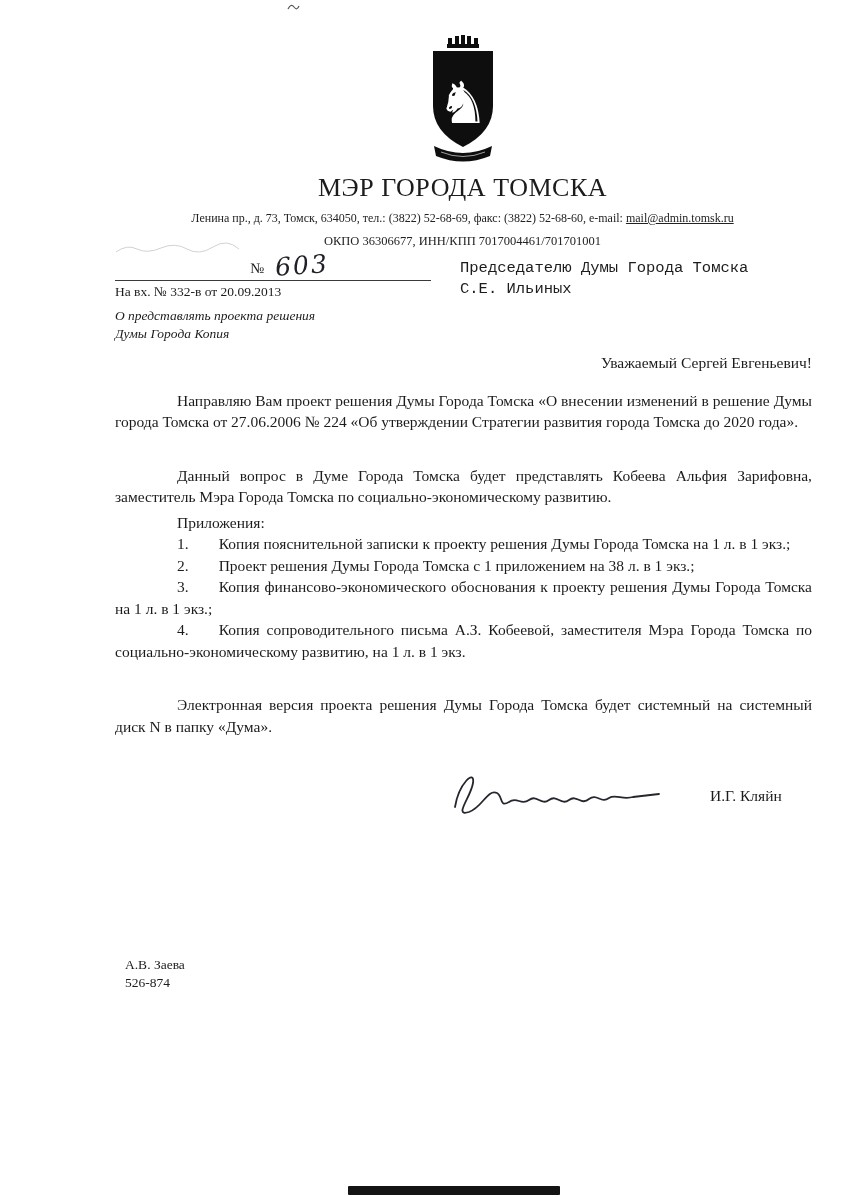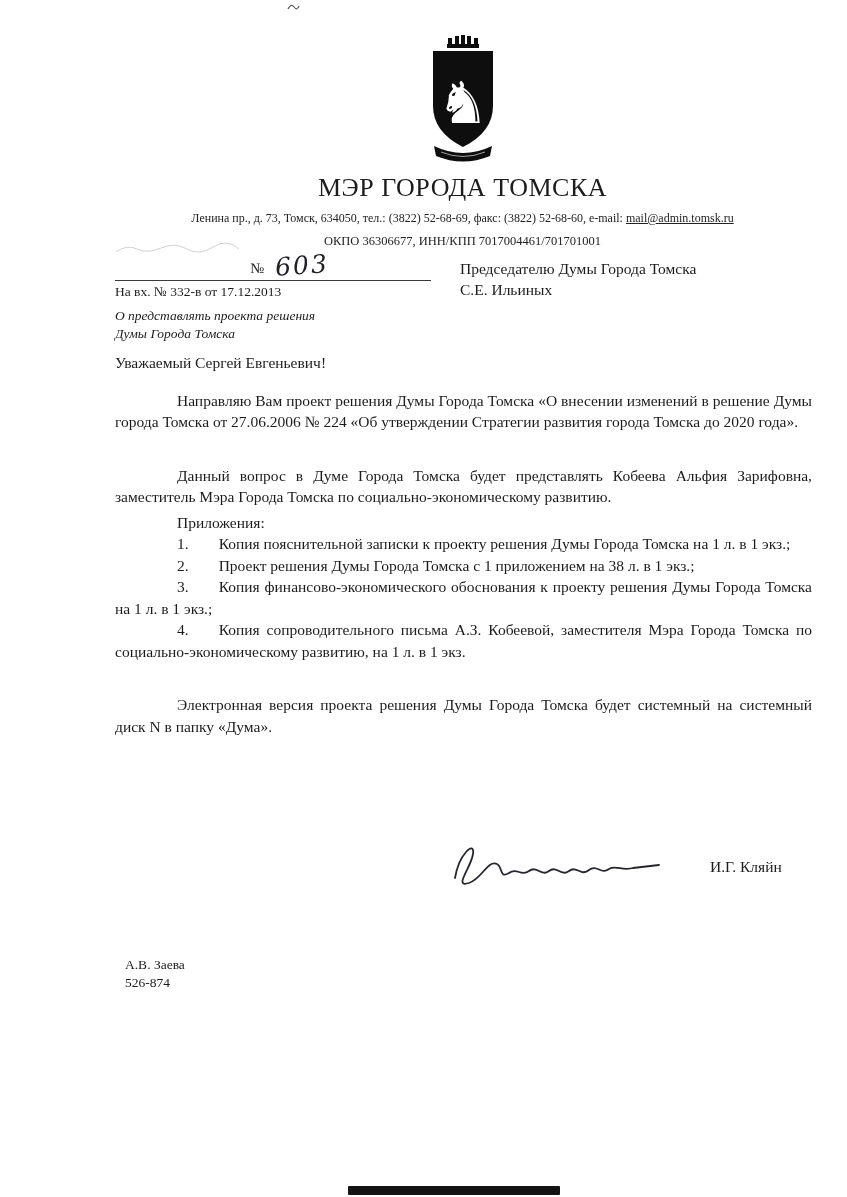--- a/index.html
+++ b/index.html
@@ -34,36 +34,36 @@
   .handwritten-number {
     position:absolute; left:160px; bottom:0;
     font-family:"DejaVu Serif", serif;
     font-style:italic; font-size:25px; letter-spacing:2px;
     transform:rotate(-4deg); color:#202028;
   }
   .incoming-line { margin-top:3px; }
   .subject-block { margin-top:7px; font-style:italic; line-height:18px; }
   .addressee-block {
     position:absolute; left:345px; top:5px;
-    font-size:15.5px; line-height:21px;
+    font-size:15.5px; line-height:21px;font-family:Liberation Mono, monospace;
   }
 
   
   .letter-body {
     position:absolute; top:352px; left:115px; width:697px;
     font-size:15.5px; line-height:21.5px;
   }
-  .salutation { text-align:left; margin-bottom:16px;font-family:Liberation Serif, serif; }
+  .salutation { text-align:right; margin-bottom:16px;font-family:Liberation Serif, serif; }
   .letter-body p { text-align:justify; text-indent:62px; }
   .para-gap { margin-top:32px; }
   .att-label { margin-top:4px; }
   .att-tab { display:inline-block; width:30px; }
 
   
-  .sign-row { position:absolute; top:834px; left:115px; width:697px; height:60px; }
+  .sign-row { position:absolute; top:763px; left:115px; width:697px; height:60px; }
   .signature-svg { position:absolute; left:332px; top:2px; }
   .signer-name { position:absolute; left:595px; top:24px; font-size:15.5px; }
 
   
   .footer-block { position:absolute; top:956px; left:125px; font-size:13.5px; line-height:18px; }
 
   
   .artifact-top { position:absolute; left:286px; top:2px; }
   .pencil-marks { position:absolute; left:113px; top:240px; opacity:0.45; }
   .artifact-bottom {
@@ -108,24 +108,24 @@
   <svg class="pencil-marks" width="130" height="16" viewBox="0 0 130 16">
     <path d="M3 12 Q14 4 24 9 T48 8 T74 9 T100 7 T126 9" fill="none" stroke="#9a9a9a" stroke-width="1"></path>
   </svg>
 
   <div class="ref-row">
     <div class="ref-block">
       <div class="number-row">
         <span class="no-sign">№</span>
         <span class="handwritten-number">603</span>
       </div>
-      <div class="incoming-line">На вх. № 332-в от 17.12.2013</div>
+      <div class="incoming-line">На вх. № 332-в от 20.09.2013</div>
       <div class="subject-block">
         <div>О представлять проекта решения</div>
-        <div>Думы Города Томска</div>
+        <div>Думы Города Копия</div>
       </div>
     </div>
 
     <div class="addressee-block">
       <div>Председателю Думы Города Томска</div>
       <div>С.Е. Ильиных</div>
     </div>
   </div>
 
   <div class="letter-body">

